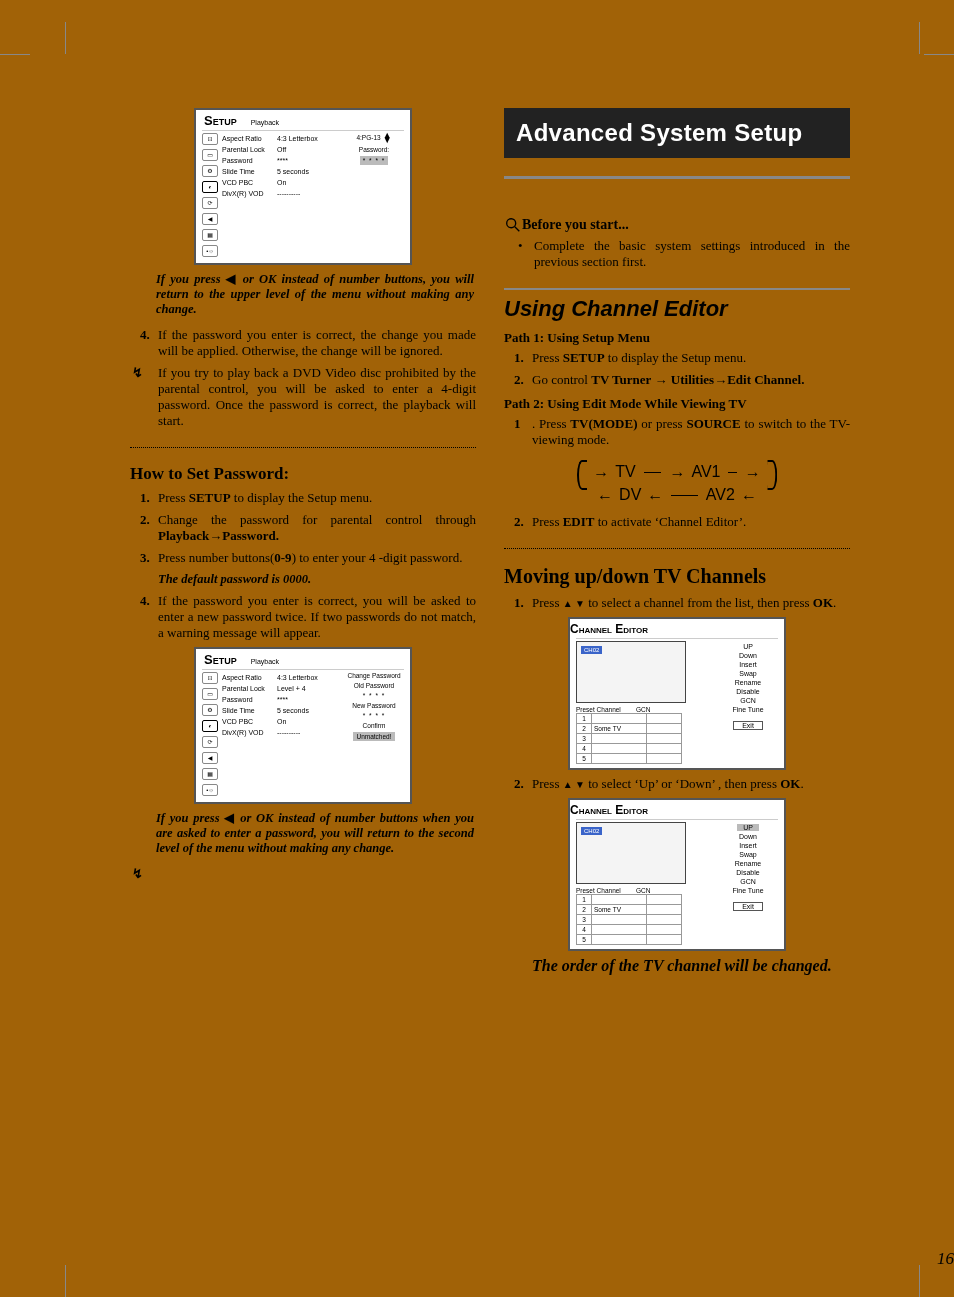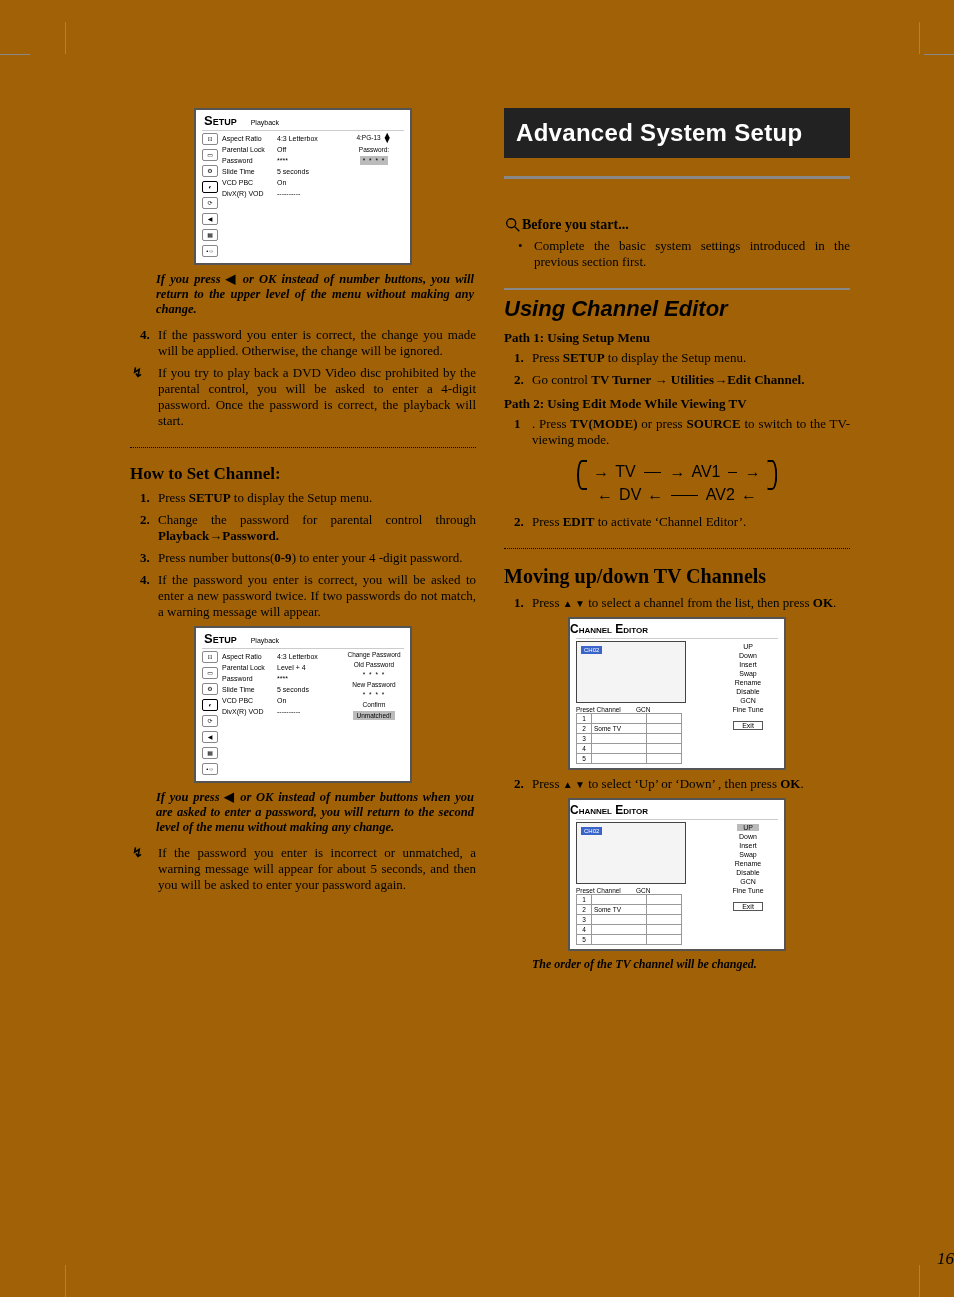--- a/index.html
+++ b/index.html
@@ -153,21 +153,21 @@
   .ce-table-header .c2 { width:40px; }
   .ce-tbl { border-collapse: collapse; font-size:6.5px; }
   .ce-tbl td { border:1px solid #999; padding:0 2px; height:9px; }
   .ce-tbl td.n { width:10px; text-align:center;}
   .ce-tbl td.name { width:50px; }
   .ce-tbl td.g { width:30px; }
   .ce-right { width:60px; font-size:7px; text-align:center; }
   .ce-right .opt { margin:2px 0; }
   .ce-right .hl { background:#bbb; display:inline-block; padding:0 6px; }
   .ce-right .exit { border:1px solid #555; display:inline-block; padding:0 8px; margin-top:6px; font-size:7px;}
-  .order-note { font-style:italic; font-weight:bold; font-size:12px; padding-left:28px; margin:4px 0;}
+  .order-note { font-style:italic; font-weight:bold; font-size:16px; padding-left:28px; margin:4px 0;}
 
   .page-num { position:absolute; bottom:28px; width:100%; text-align:right; font-style:italic; font-size:17px; }
 </style>
 </head>
 <body>
 
 <div class="page">
   <div class="crop-mark cm-tl-v"></div>
     <div class="crop-mark cm-tl-h"></div>
   <div class="crop-mark cm-tr-v"></div>
@@ -241,36 +241,37 @@
         </div>
       </div>
 
       <div class="bullet-note">
         <span class="icon">↯</span>
         <span>If you try to play back a DVD Video disc prohibited by the parental control, you will be asked to enter a 4-digit password. Once the password is correct, the playback will start.</span>
       </div>
 
       <hr class="dotted-rule">
 
-      <div class="sub-heading">How to Set Channel:</div>
+      <div class="sub-heading">How to Set Password:</div>
 
       <div class="ol body-text">
         <div class="li">
           <span class="num">1.</span>
           <span class="txt"><span>Press </span><b>SETUP</b><span> to display the Setup menu.</span></span>
         </div>
         <div class="li">
           <span class="num">2.</span>
           <span class="txt"><span>Change the password for parental control through </span><b>Playback→Password.</b></span>
         </div>
         <div class="li">
           <span class="num">3.</span>
           <span class="txt"><span>Press number buttons(</span><b>0-9</b><span>) to enter your 4 -digit password.</span></span>
         </div>
       </div>
+      <div class="default-note">The default password is 0000.</div>
       <div class="ol body-text">
         <div class="li">
           <span class="num">4.</span>
           <span class="txt">If the password you enter is correct, you will be asked to enter a new password twice. If two passwords do not match, a warning message will appear.</span>
         </div>
       </div>
 
       <div class="setup-panel">
         <div class="setup-header">
           <span class="title">Setup</span>
@@ -325,21 +326,20 @@
           </div>
         </div>
       </div>
 
       <div class="note-italic">
         <span>If you press </span><span class="tri">◀</span> or <span>OK</span><span> instead of number buttons when you are asked to enter a password, you will return to the second level of the menu without making any change.</span>
       </div>
 
       <div class="bullet-note">
         <span class="icon">↯</span>
-        <span>If the password you enter is incorrect or unmatched, a warning message will appear for about 5 seconds, and then you will be asked to enter your password again.</span>
       </div>
 
     </div>
 
     <div class="col col-right">
       <div class="banner">Advanced System Setup</div>
 
       <div class="hr-thick"></div>
       <div class="before-line">
         <span class="mag-icon">

